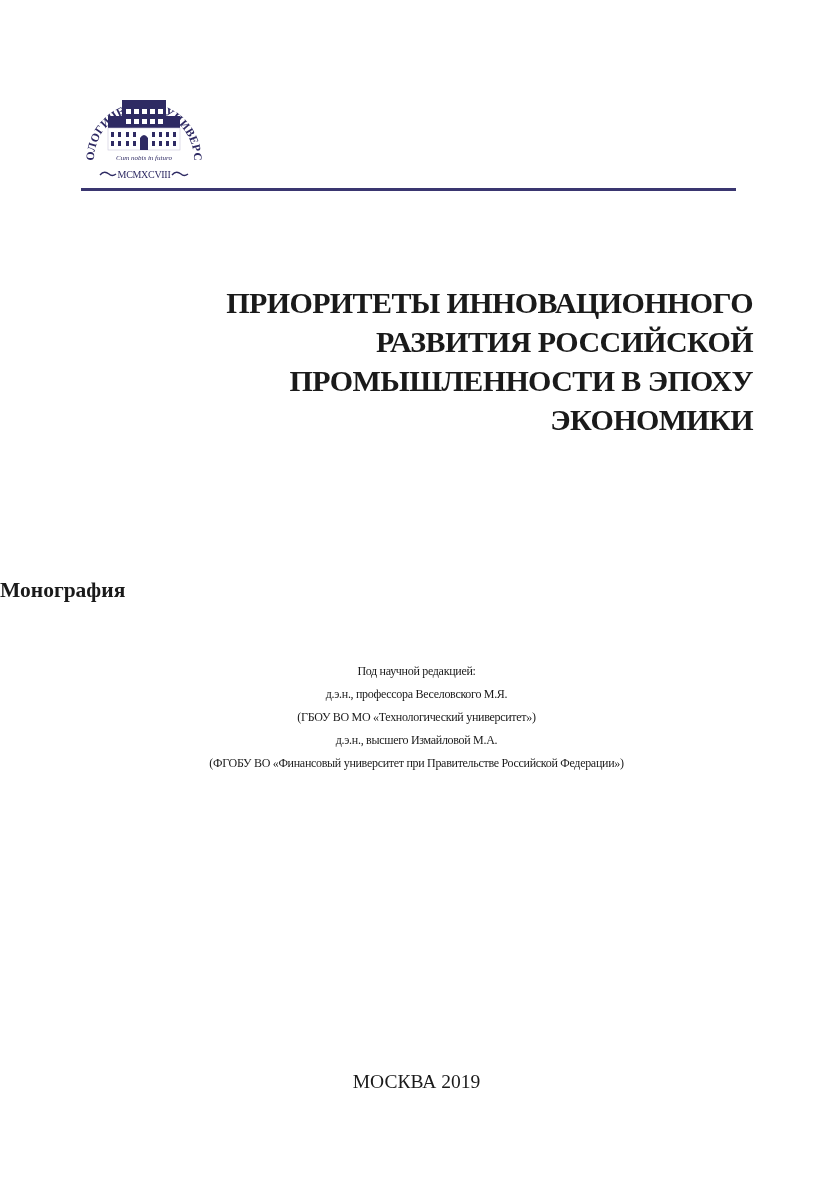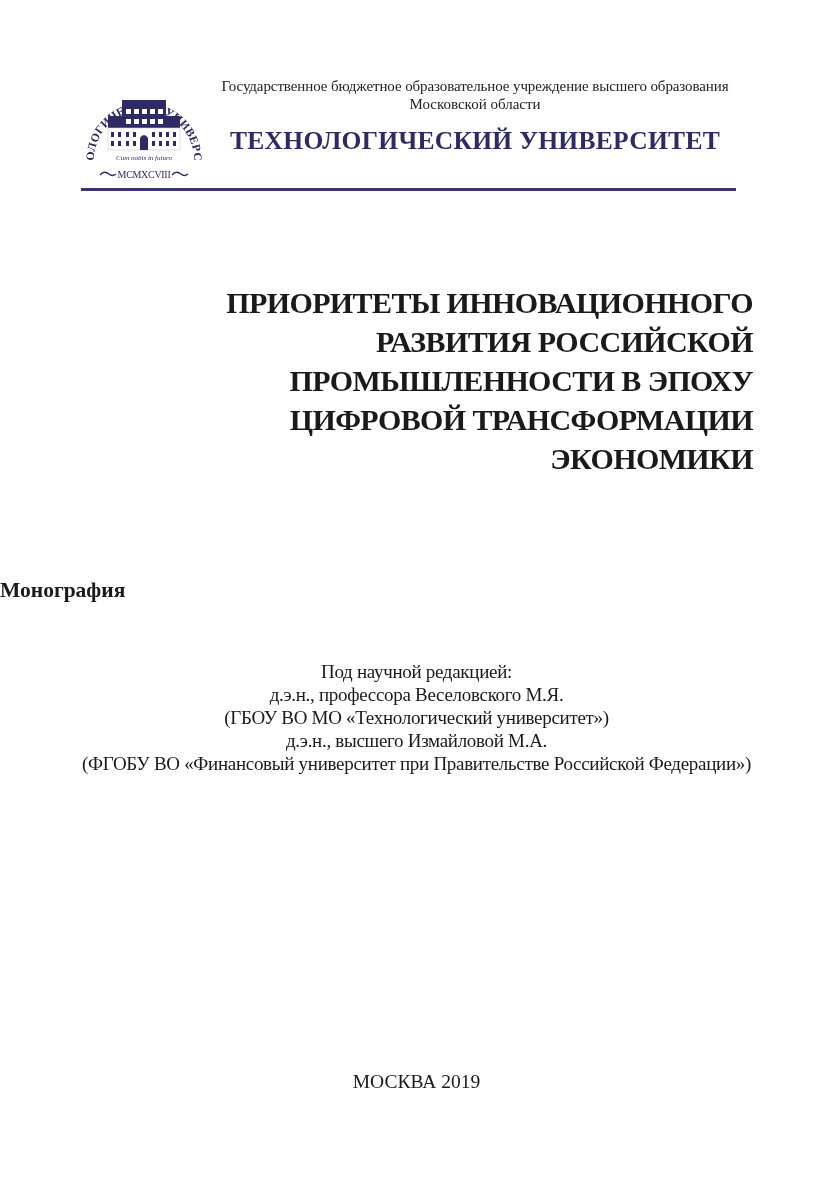--- a/index.html
+++ b/index.html
@@ -15,21 +15,21 @@
   .rule { position: absolute; left: 81px; top: 188px; width: 655px; height: 3px; background: #3a3670; }
 
   .main-title { position: absolute; left: 80px; top: 283px; width: 673px; text-align: right;
                 font-size: 30px; font-weight: bold; line-height: 39px; letter-spacing: -0.6px; color: #1a1a1a; }
   .main-title div { white-space: nowrap; }
 
   .genre { position: absolute; left: 0; top: 578px; width: 833px; 
            font-size: 21.5px; font-weight: bold; color: #1a1a1a; }
 
   .editors { position: absolute; left: 0; top: 660px; width: 833px; text-align: center;
-             font-size: 19px; line-height: 23px; color: #1a1a1a; letter-spacing: -0.3px; }
+             font-size: 12px; line-height: 23px; color: #1a1a1a; letter-spacing: -0.3px; }
   .editors div { white-space: nowrap; }
 
   .footer { position: absolute; left: 0; top: 1071px; width: 833px; text-align: center;
             font-size: 19.5px; color: #1a1a1a; }
 </style>
 </head>
 <body>
 
 <div class="page">
 
@@ -80,33 +80,27 @@
           <rect x="95" y="73" width="3" height="5"></rect>
         <path d="M62 82 L62 70 Q66 64 70 70 L70 82 Z"></path>
       </g>
       <text x="66" y="92" font-family="Liberation Serif, serif" font-size="7" font-style="italic" fill="#2e2a63" text-anchor="middle">Cum nobis in futuro</text>
       <text x="66" y="110" font-family="Liberation Serif, serif" font-size="10" fill="#2e2a63" text-anchor="middle" letter-spacing="-0.3">MCMXCVIII</text>
       <path d="M22 107 q4 -5 9 -1 q3 3 7 0" stroke="#2e2a63" stroke-width="1.4" fill="none"></path>
       <path d="M94 107 q4 -5 9 -1 q3 3 7 0" stroke="#2e2a63" stroke-width="1.4" fill="none"></path>
     </svg>
   </div>
 
-  <div class="header-text">
-    <div class="hdr-line1">Государственное бюджетное образовательное учреждение высшего образования</div>
-    <div class="hdr-line2">Московской области</div>
-    <div class="hdr-title">ТЕХНОЛОГИЧЕСКИЙ УНИВЕРСИТЕТ</div>
-  </div>
 
   <div class="rule"></div>
 
   <div class="main-title">
     <div>ПРИОРИТЕТЫ ИННОВАЦИОННОГО</div>
     <div>РАЗВИТИЯ РОССИЙСКОЙ</div>
     <div>ПРОМЫШЛЕННОСТИ В ЭПОХУ</div>
-    <div>ЦИФРОВОЙ ТРАНСФОРМАЦИИ</div>
     <div>ЭКОНОМИКИ</div>
   </div>
 
   <div class="genre">Монография</div>
 
   <div class="editors">
     <div>Под научной редакцией:</div>
     <div>д.э.н., профессора Веселовского М.Я.</div>
     <div>(ГБОУ ВО МО «Технологический университет»)</div>
     <div>д.э.н., высшего Измайловой М.А.</div>

